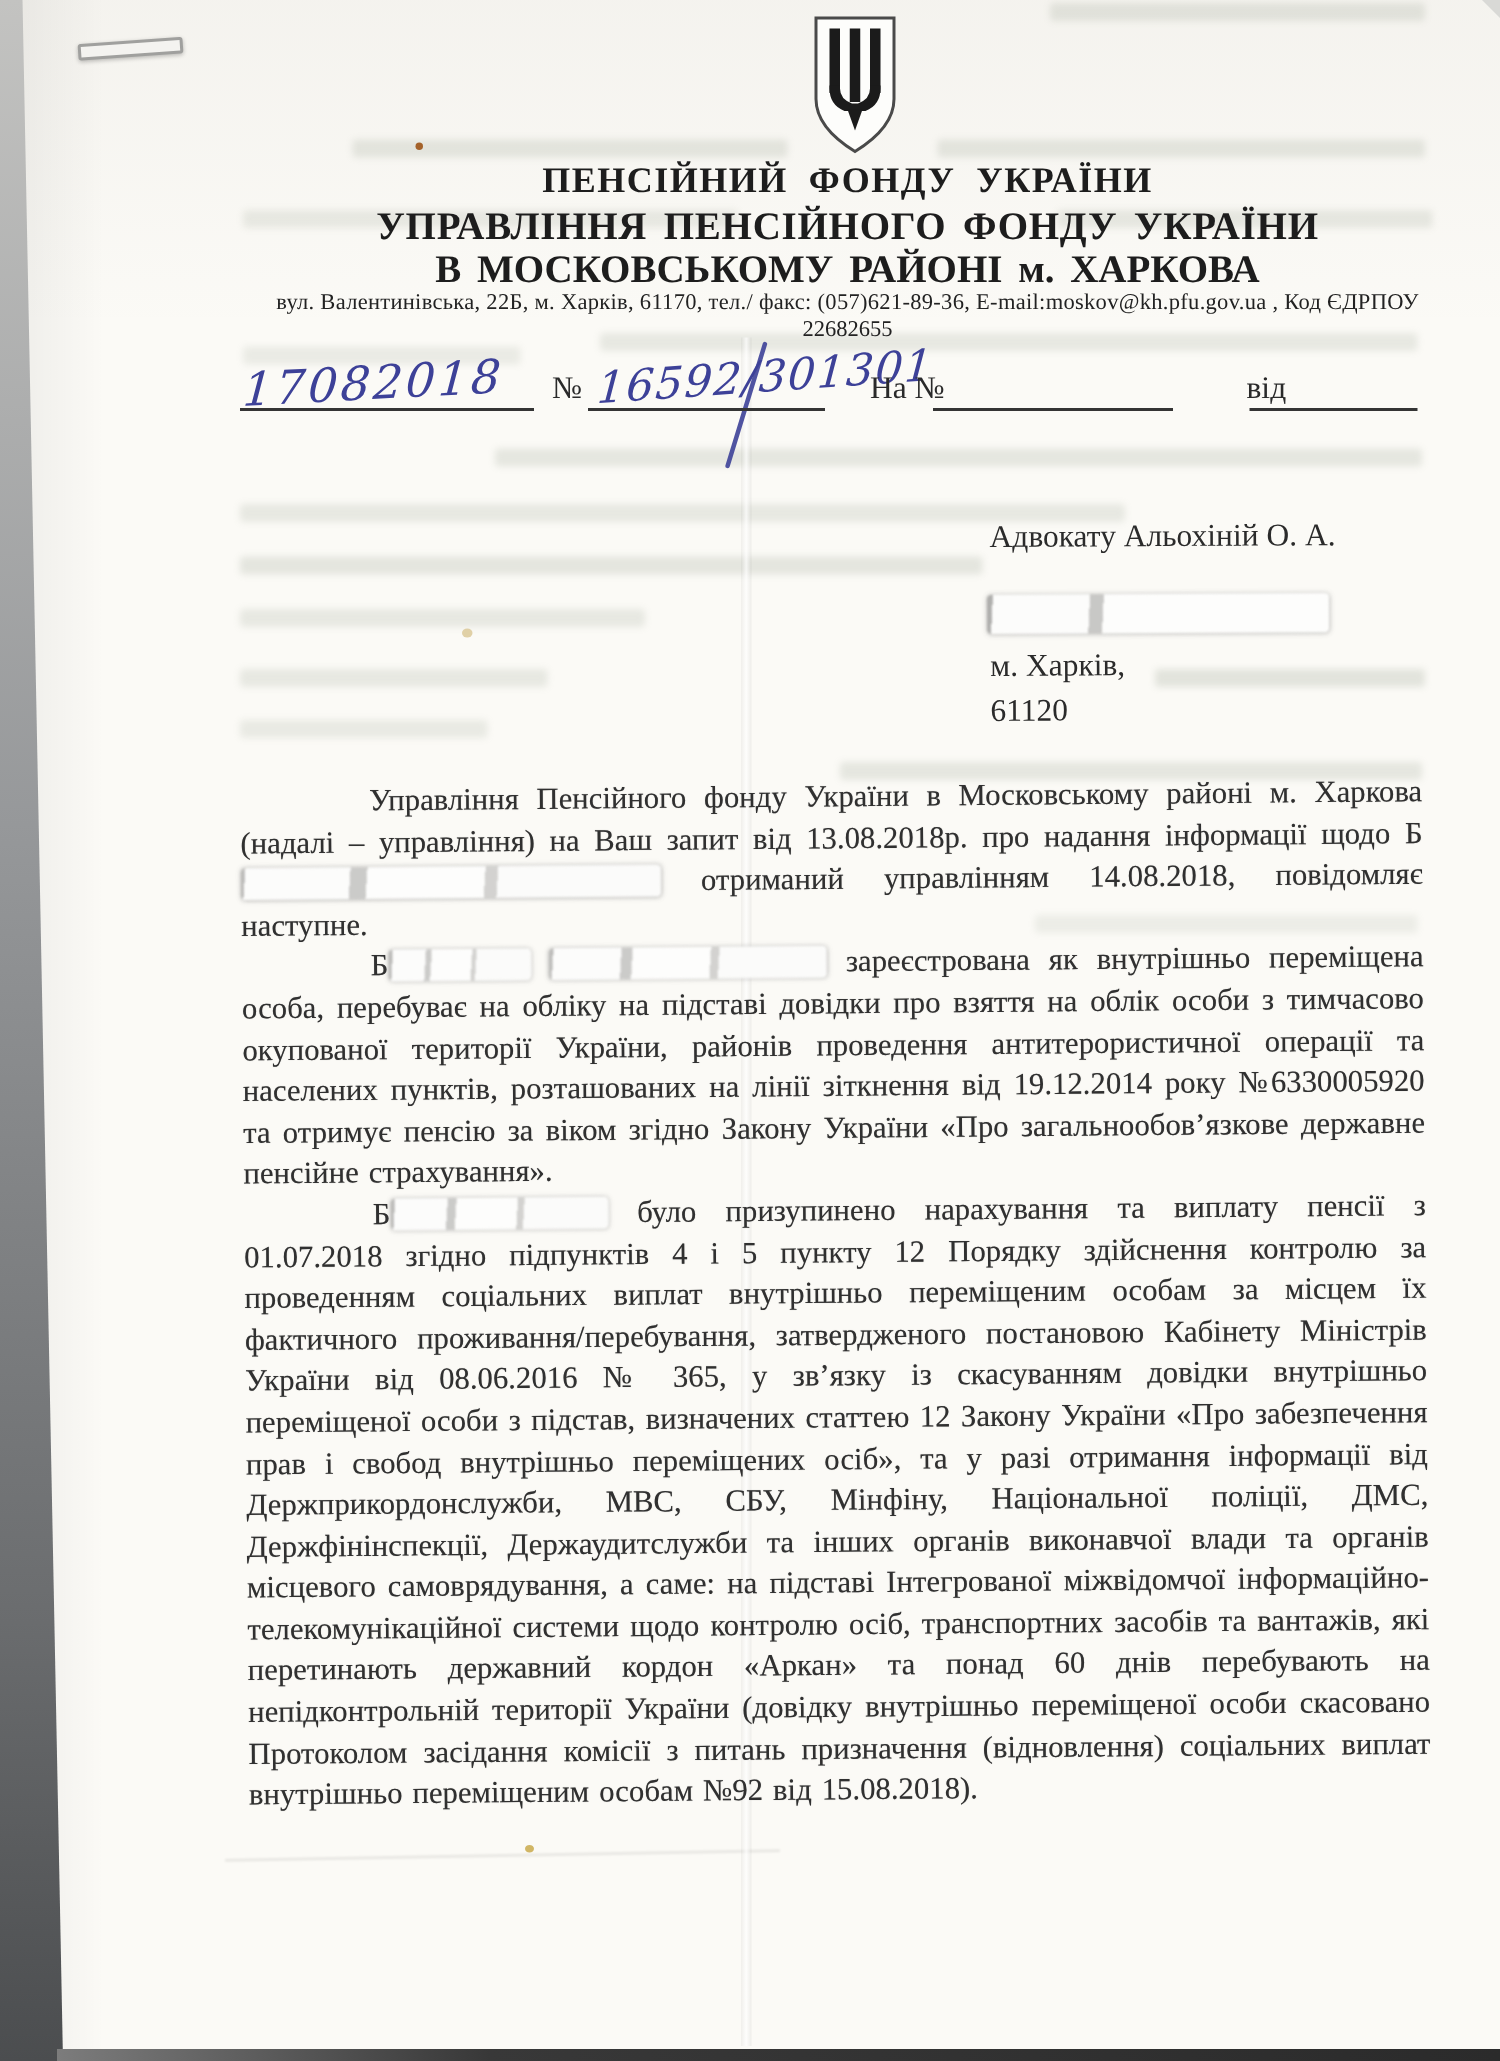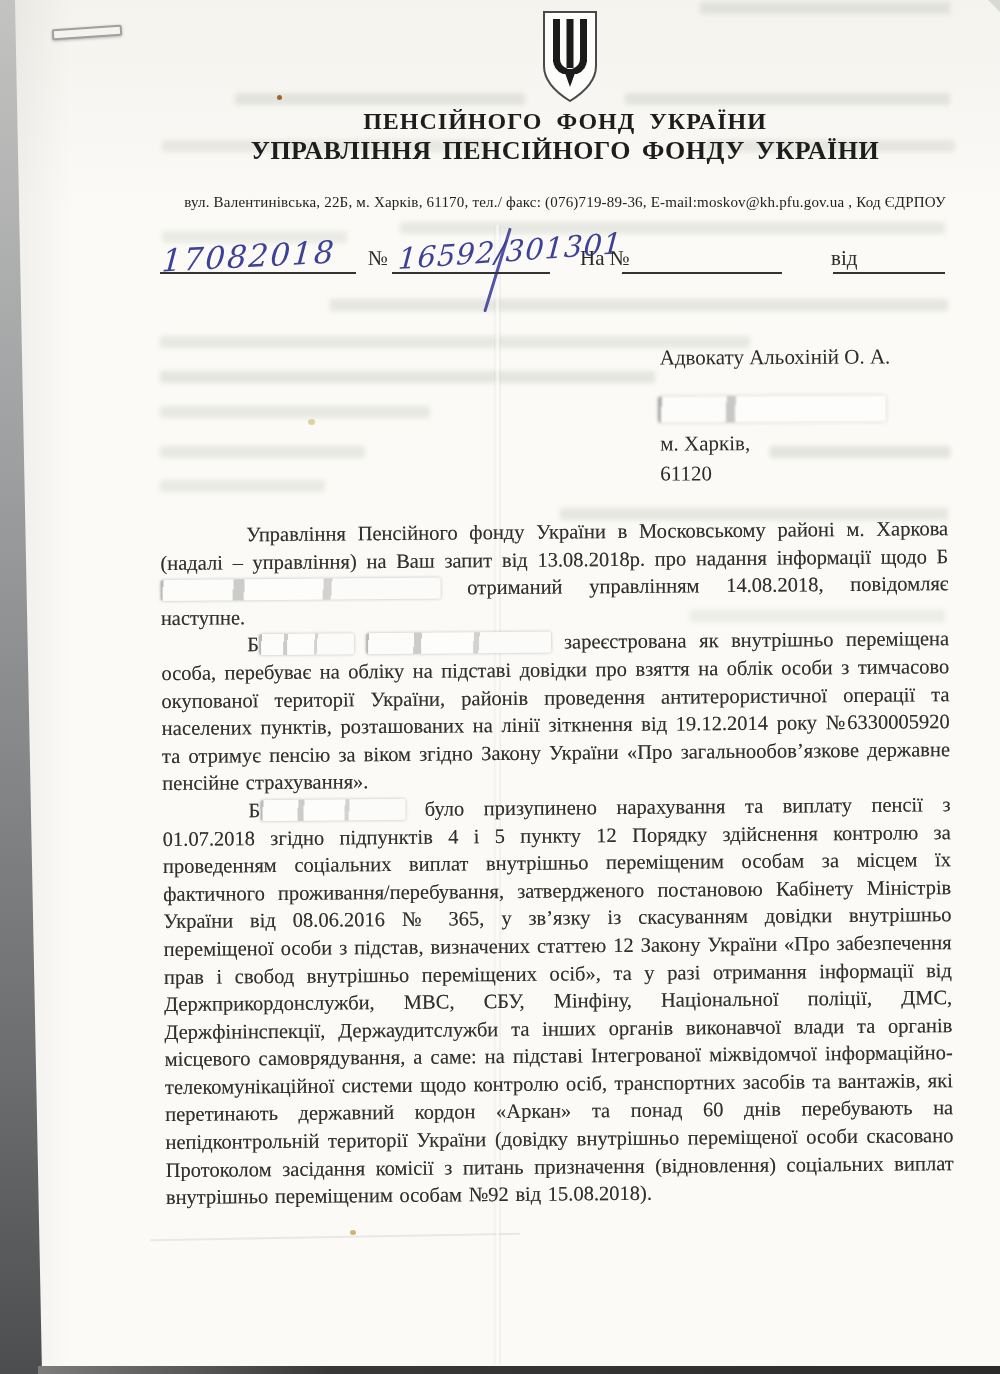--- a/index.html
+++ b/index.html
@@ -100,23 +100,25 @@
       <g fill="#1b1b1b">
         <rect x="13" y="10" width="7" height="43"></rect>
         <rect x="26.5" y="10" width="7" height="49"></rect>
         <rect x="40" y="10" width="7" height="43"></rect>
         <path d="M13 50 q0 11 10 15 h14 q10 -4 10 -15 v-2 h-7 v2 q0 7 -8 10 h-4 q-8 -3 -8 -10 v-2 h-7 z"></path>
         <path d="M25 64 h10 l-5 14 z"></path>
       </g>
     </svg>
   </div>
 
-  <div class="hdr h1">ПЕНСІЙНОГО  ФОНД  УКРАЇНИ</div>
+  <div class="hdr h1">ПЕНСІЙНИЙ  ФОНДУ  УКРАЇНИ</div>
   <div class="hdr h2">УПРАВЛІННЯ ПЕНСІЙНОГО ФОНДУ УКРАЇНИ</div>
-  <div class="hdr haddr">вул. Валентинівська, 22Б, м. Харків, 61170, тел./ факс: (076)719-89-36, E-mail:moskov@kh.pfu.gov.ua , Код  ЄДРПОУ</div>
+  <div class="hdr h3">В МОСКОВСЬКОМУ РАЙОНІ  м. ХАРКОВА</div>
+  <div class="hdr haddr">вул. Валентинівська, 22Б, м. Харків, 61170, тел./ факс: (057)621-89-36, E-mail:moskov@kh.pfu.gov.ua , Код  ЄДРПОУ</div>
+  <div class="hdr hcode">22682655</div>
 
   <div class="hand hw-date">17082018</div>
   <div class="uline" style="left:160px;width:196px;"></div>
   <div class="ref-label" style="left:368px;">№</div>
   <div class="hand hw-num">16592/301301</div>
   <div class="hw-slash"></div>
   <div class="uline" style="left:392px;width:158px;"></div>
   <div class="ref-label" style="left:580px;">На №</div>
   <div class="uline" style="left:622px;width:160px;"></div>
   <div class="ref-label" style="left:831px;">від</div>

